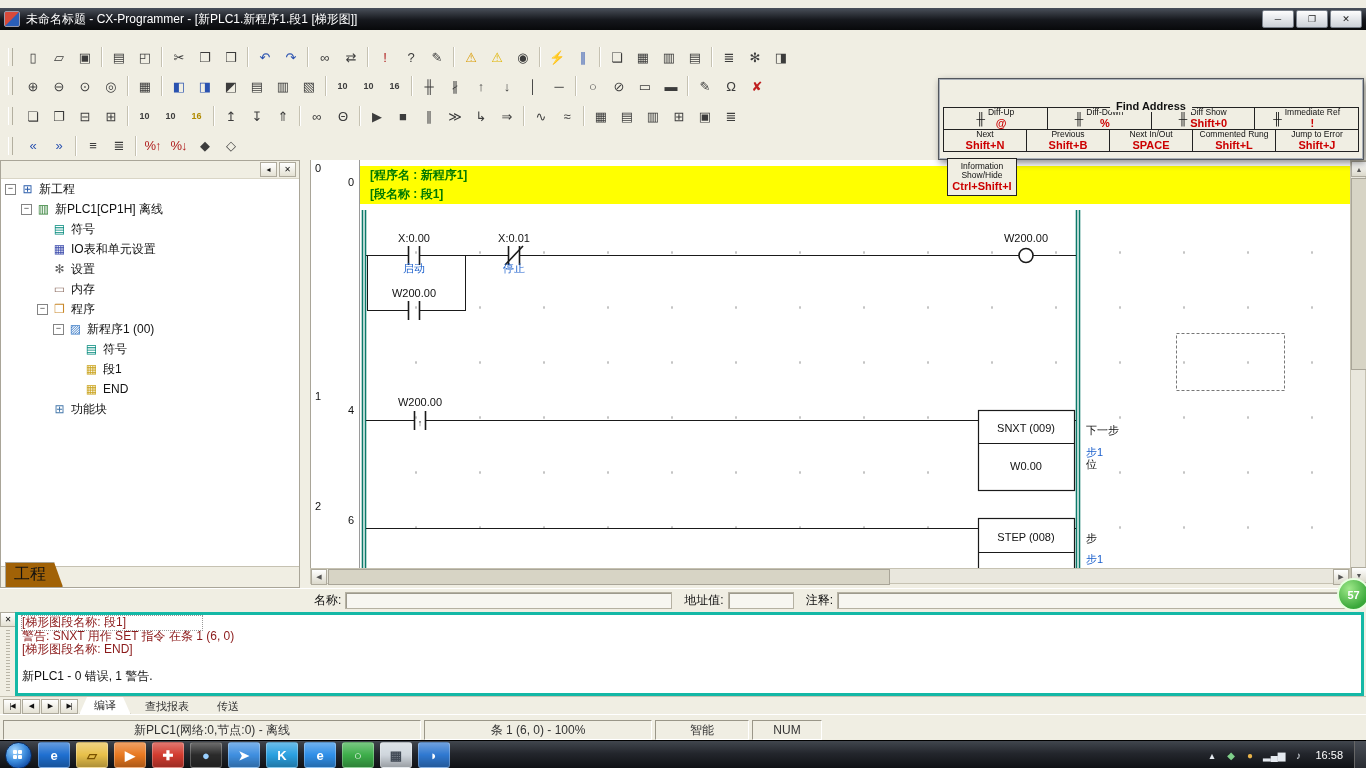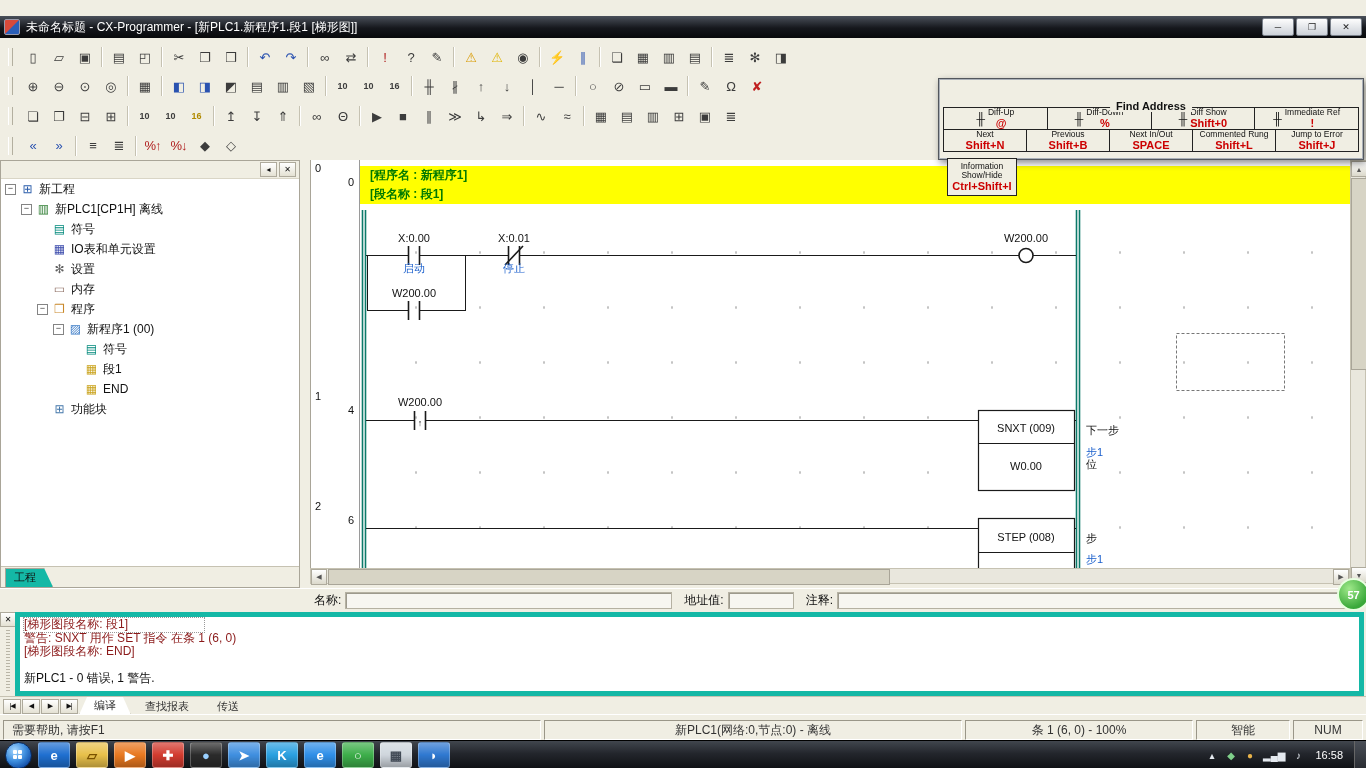--- a/index.html
+++ b/index.html
@@ -1,19 +1,19 @@
 <!DOCTYPE html>
 <html><head>
 <meta charset="utf-8">
 <style>
   html,body{margin:0;padding:0;background:#555;}
   .screen{position:relative;width:1366px;height:768px;overflow:hidden;background:#f0eee3;
           font-family:"Liberation Sans",sans-serif;color:#111;font-size:12px;}
   
-  .titlebar{position:absolute;left:0;top:16px;right:0;height:22px;display:flex;align-items:center;gap:6px;
+  .titlebar{position:absolute;left:0;top:8px;right:0;height:22px;display:flex;align-items:center;gap:6px;
             padding:0 4px;background:linear-gradient(#4a505a,#15171c 55%,#08090b);color:#fff;justify-content:flex-end;}
   .appicon{width:14px;height:14px;flex:none;border:1px solid #99a;border-radius:2px;
            background:linear-gradient(135deg,#d84a3a 49%,#2b5fb8 51%);}
   .title-text{font-size:12px;white-space:nowrap;overflow:hidden;}
   .wbtns{margin-left:auto;display:flex;gap:2px;}
   .wbtn{width:30px;height:16px;display:flex;align-items:center;justify-content:center;font-size:9px;color:#222;
         background:linear-gradient(#fdfdfd,#ccd1d8);border:1px solid #787f89;border-radius:2px;}
   
   .menubar{position:absolute;left:0;top:22px;right:0;height:21px;background:#f0eee3;border-bottom:1px solid #d9d5c6;
            display:flex;align-items:center;padding-left:4px;}
@@ -37,21 +37,21 @@
   .thbtn{width:15px;height:13px;display:flex;align-items:center;justify-content:center;font-size:8px;
          border:1px solid #aeaa9c;background:linear-gradient(#fff,#e4e1d3);}
   .tree-body{position:absolute;left:0;right:0;top:18px;bottom:21px;overflow:hidden;}
   .tnode{display:flex;align-items:center;height:20px;gap:4px;white-space:nowrap;}
   .twisty{width:9px;height:9px;flex:none;border:1px solid #848484;background:#fff;font-size:9px;line-height:7px;
           text-align:center;color:#333;}
   .tspace{width:11px;flex:none;}
   .ticon{width:15px;height:14px;flex:none;display:flex;align-items:center;justify-content:center;font-size:12px;}
   .tree-tabs{position:absolute;left:0;right:0;bottom:0;height:20px;background:#f0eee3;border-top:1px solid #c6c2b2;
              display:flex;align-items:flex-end;padding-left:4px;}
-  .ttab{background:#14b8a6;border:1px solid #a9a598;border-bottom:none;font-size:11px;padding:1px 16px 2px 8px;
+  .ttab{background:#a16207;border:1px solid #a9a598;border-bottom:none;font-size:16px;padding:1px 16px 2px 8px;
         clip-path:polygon(0 0,calc(100% - 9px) 0,100% 100%,0 100%);text-align:right;}
   .vsplit{position:absolute;left:300px;top:160px;width:10px;height:428px;background:#f0eee3;}
   
   .ladder-panel{position:absolute;left:310px;top:160px;width:1056px;height:428px;background:#f0eee3;}
   .ladder-content{position:absolute;left:0;top:0;width:1040px;height:408px;background:#fff;overflow:hidden;
                   border-left:1px solid #a9a598;box-sizing:border-box;}
   .lmargin{position:absolute;left:0;top:0;width:48px;height:100%;background:#fff;border-right:1px solid #9a9a9a;
            font-size:11px;}
   .mnum{position:absolute;left:4px;}
   .mstep{position:absolute;right:5px;}
@@ -81,21 +81,21 @@
   .addrbar{position:absolute;left:0;top:588px;right:0;height:22px;background:#f0eee3;border-top:1px solid #fff;
            display:flex;align-items:center;gap:4px;}
   .abspacer{width:298px;flex:none;}
   .albl{margin-left:8px;flex:none;}
   .afield{height:15px;background:#f7f6f1;border:1px solid #b5b1a2;box-shadow:inset 1px 1px 0 #9d9a8d;flex:none;}
   .f-name{width:325px;} .f-addr{width:64px;} .f-comment{flex:1;margin-right:8px;}
   
   .outpanel{position:absolute;left:0;top:610px;right:0;height:86px;background:#f0eee3;}
   .outstrip{position:absolute;left:2px;top:2px;width:12px;bottom:2px;display:flex;flex-direction:column;align-items:center;gap:3px;}
   .grip{width:4px;flex:1;background:repeating-linear-gradient(#b9b5a6 0 1px,transparent 1px 3px);margin-bottom:2px;}
-  .outinner{position:absolute;left:15px;top:2px;right:2px;bottom:0;background:#fff;border:5px solid #14b8a6;
+  .outinner{position:absolute;left:15px;top:2px;right:2px;bottom:0;background:#fff;border:3px solid #14b8a6;
             font-size:12px;line-height:13.5px;padding:1px 4px;overflow:hidden;}
   .outline{white-space:nowrap;}
   .outline.warn{color:#8b1a1a;}
   .outline.sel{outline:1px dotted #999;display:inline-block;min-width:180px;}
   .outtabs{position:absolute;left:0;top:696px;right:0;height:18px;background:#f0eee3;border-top:1px solid #c6c2b2;
            display:flex;align-items:center;padding-left:3px;gap:1px;}
   .onav{width:16px;height:13px;display:flex;align-items:center;justify-content:center;font-size:7px;
         border:1px solid #aeaa9c;background:linear-gradient(#fff,#e4e1d3);letter-spacing:-1px;}
   .otab{font-size:11px;padding:1px 14px;color:#333;
         clip-path:polygon(8px 0,calc(100% - 8px) 0,100% 100%,0 100%);}
@@ -482,21 +482,20 @@
         <span class="onav">▶|</span>
       </span>
     <span id="otabs" style="display:flex;align-items:center">
         <span class="otab active">编译</span>
         <span class="otab">查找报表</span>
         <span class="otab">传送</span>
       </span>
   </div>
 
   <div class="statusbar">
-    <span class="sseg s-help">需要帮助, 请按F1</span>
     <span class="sseg s-plc">新PLC1(网络:0,节点:0) - 离线</span>
     <span class="sseg s-pos">条 1 (6, 0) - 100%</span>
     <span class="sseg s-mode">智能</span>
     <span class="sseg s-num">NUM</span>
   </div>
 
   <div class="taskbar">
     <span class="orb">
         <span class="orbflag"></span>
       </span>

